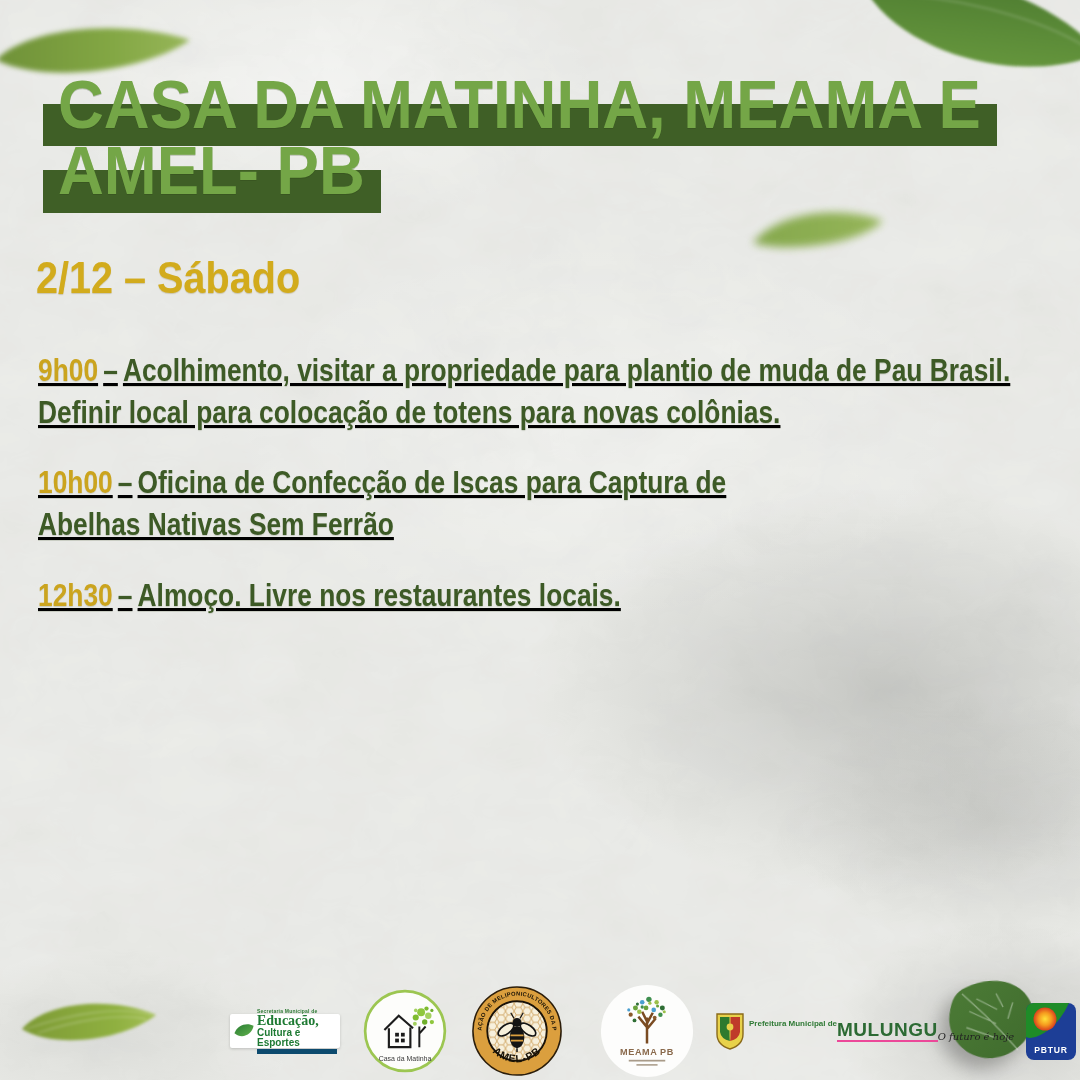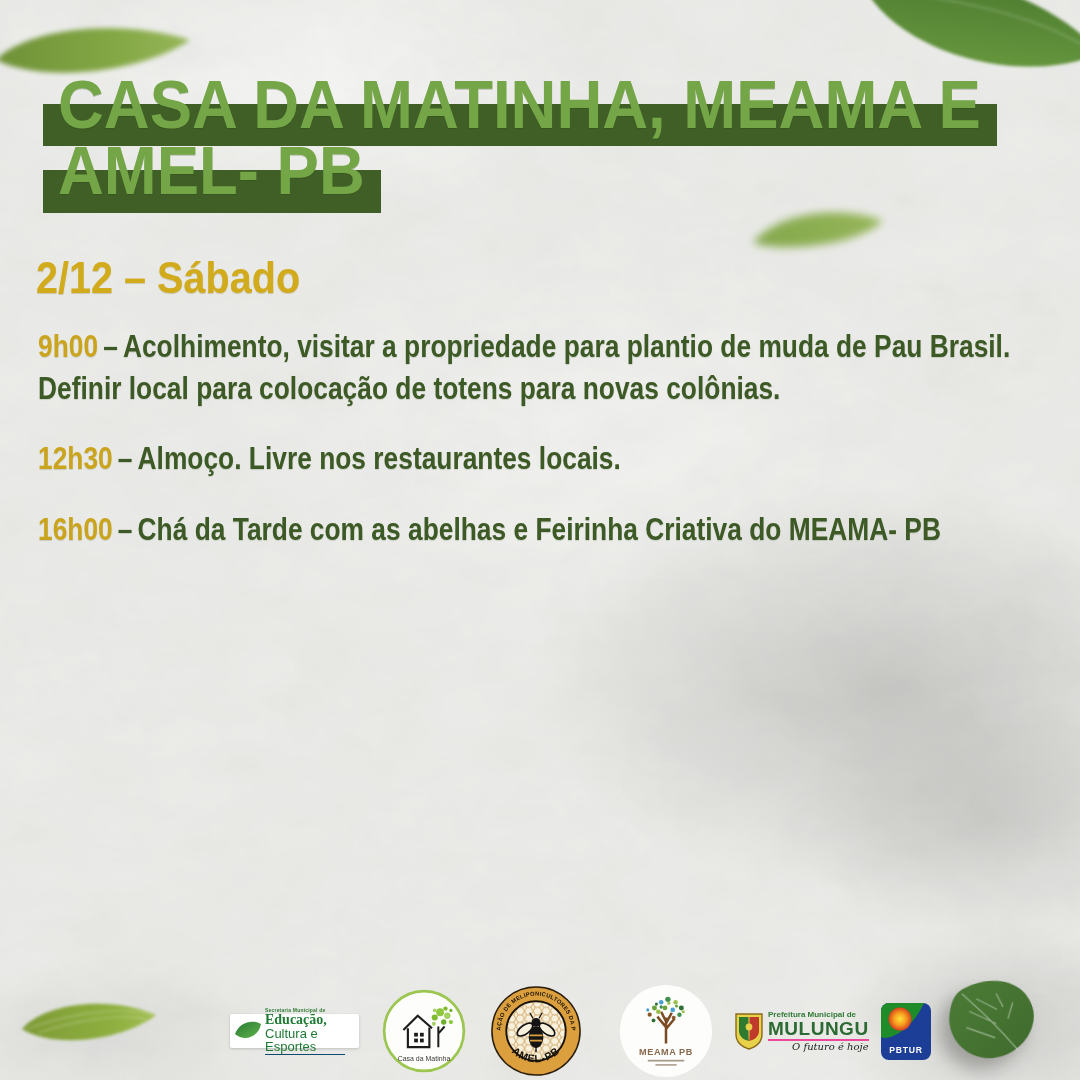--- a/index.html
+++ b/index.html
@@ -35,21 +35,21 @@
 
   
   #dateHeading{
     position:absolute;left:36px;top:252px;
     color:#D2AB1C;font-weight:bold;font-size:45px;line-height:52px;
     transform:scaleX(.88);transform-origin:left center;white-space:pre;
     text-shadow:0 1px 1px rgba(120,95,10,.25);
   }
 
   
-  #schedule{position:absolute;left:38px;top:326px;width:1030px;}
+  #schedule{position:absolute;left:38px;top:350px;width:1030px;text-decoration:underline;}
   .item{margin:0;}
   .item .line{
     white-space:pre;color:#3D5A26;font-weight:bold;font-size:31px;line-height:42px;
     transform:scaleX(.85);transform-origin:left center;
     text-shadow:0 1px 1px rgba(60,80,40,.18);
   }
   .item .time{color:#CBA41E;margin-right:6px;}
   .item .sep{margin-right:6px;}
   .item:nth-child(1){margin-bottom:28px;}
   .item:nth-child(2){margin-bottom:28px;}
@@ -65,34 +65,34 @@
   #leafTopRight{left:855px;top:-28px;transform:rotate(24deg);filter:blur(1.5px);}
   #leafUnderTitle{left:748px;top:203px;filter:blur(4px);opacity:.9;}
   #leafBottomLeft{left:18px;top:993px;filter:blur(1.5px);}
   #leafBottomRight{left:938px;top:976px;transform:rotate(-4deg);
     filter:drop-shadow(-10px 10px 9px rgba(90,90,88,.45));}
 
   
   #logos{position:absolute;left:230px;top:984px;height:94px;display:flex;align-items:center;}
   .logo{flex:0 0 auto;}
   #logoEducacao{
-    width:129px;height:34px;background:#fff;border-radius:2px;
+    width:110px;height:34px;background:#fff;border-radius:2px;
     box-shadow:0 1px 3px rgba(0,0,0,.18);
     display:flex;align-items:center;padding:1px 3px;box-sizing:border-box;margin-right:22px;
   }
   .edu-text{display:flex;flex-direction:column;line-height:1;margin-left:2px;}
   .edu-top{font-size:5px;color:#2E7A35;font-weight:bold;letter-spacing:.2px;}
   .edu-name{font-family:"Liberation Serif",serif;font-size:14px;font-weight:bold;color:#1E7A33;}
-  .edu-sub{font-size:13px;font-weight:normal;color:#1E7A33;border-bottom:1px solid #0c4a6e;
+  .edu-sub{font-size:10px;font-weight:bold;color:#1E7A33;border-bottom:5px solid #0c4a6e;
     padding-bottom:1px;width:80px;}
   #logoCasa{margin-right:23px;}
   #logoAmel{margin-right:36px;}
   #logoMeama{margin-right:20px;}
   #logoMulungu{display:flex;align-items:center;margin-right:12px;}
-  .mul-text{display:flex;flex-direction:column;margin-left:4px;line-height:1;}
+  .mul-text{display:flex;flex-direction:row;margin-left:4px;line-height:1;}
   .mul-top{font-size:8px;font-weight:bold;color:#2F7A35;}
   .mul-name{font-size:19px;font-weight:bold;color:#2C6A33;letter-spacing:.5px;
     border-bottom:2px solid #ec4899;padding-bottom:1px;}
   .mul-tag{font-family:"DejaVu Serif",serif;font-style:italic;font-size:10px;color:#222;
     align-self:flex-end;margin-top:1px;}
 </style>
 </head>
 <body>
 
 <div id="poster">
@@ -180,25 +180,25 @@
   <div class="title-line" id="titleLine2">AMEL- PB</div>
 
   <div id="dateHeading">2/12 – Sábado</div>
 
   <div id="schedule">
     <div class="item">
       <div class="line"><span class="time">9h00</span><span class="sep">–</span><span>Acolhimento, visitar a propriedade para plantio de muda de Pau Brasil.</span></div>
       <div class="line">Definir local para colocação de totens para novas colônias.</div>
     </div>
     <div class="item">
+      <div class="line"><span class="time">10h00</span><span class="sep">–</span><span>Oficina de Confecção de Iscas para Captura de</span></div>
+      <div class="line">Abelhas Nativas Sem Ferrão</div>
+    </div>
+    <div class="item">
       <div class="line"><span class="time">12h30</span><span class="sep">–</span><span>Almoço. Livre nos restaurantes locais.</span></div>
-      <div class="line"></div>
-    </div>
-    <div class="item">
-      <div class="line"><span class="time">16h00</span><span class="sep">–</span><span>Chá da Tarde com as abelhas e Feirinha Criativa do MEAMA- PB</span></div>
       <div class="line"></div>
     </div>
   </div>
 
   <div id="logos">
 
     <div class="logo" id="logoEducacao">
       <svg width="30" height="26" viewBox="0 0 30 26">
         <defs>
             <linearGradient id="lgE" x1="0" y1="0" x2="1" y2="1">

